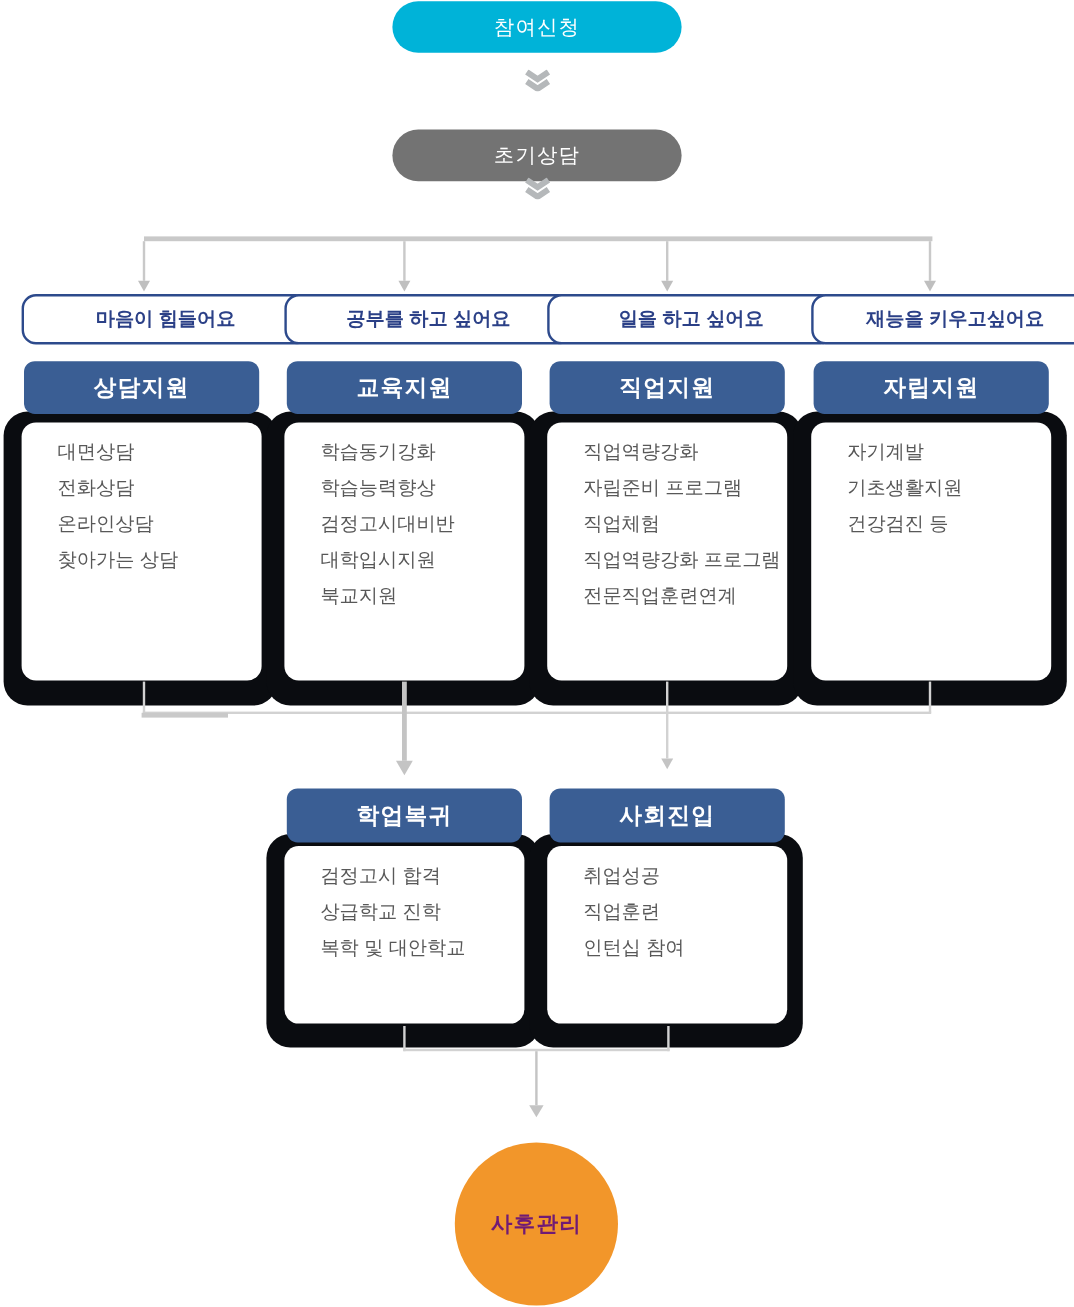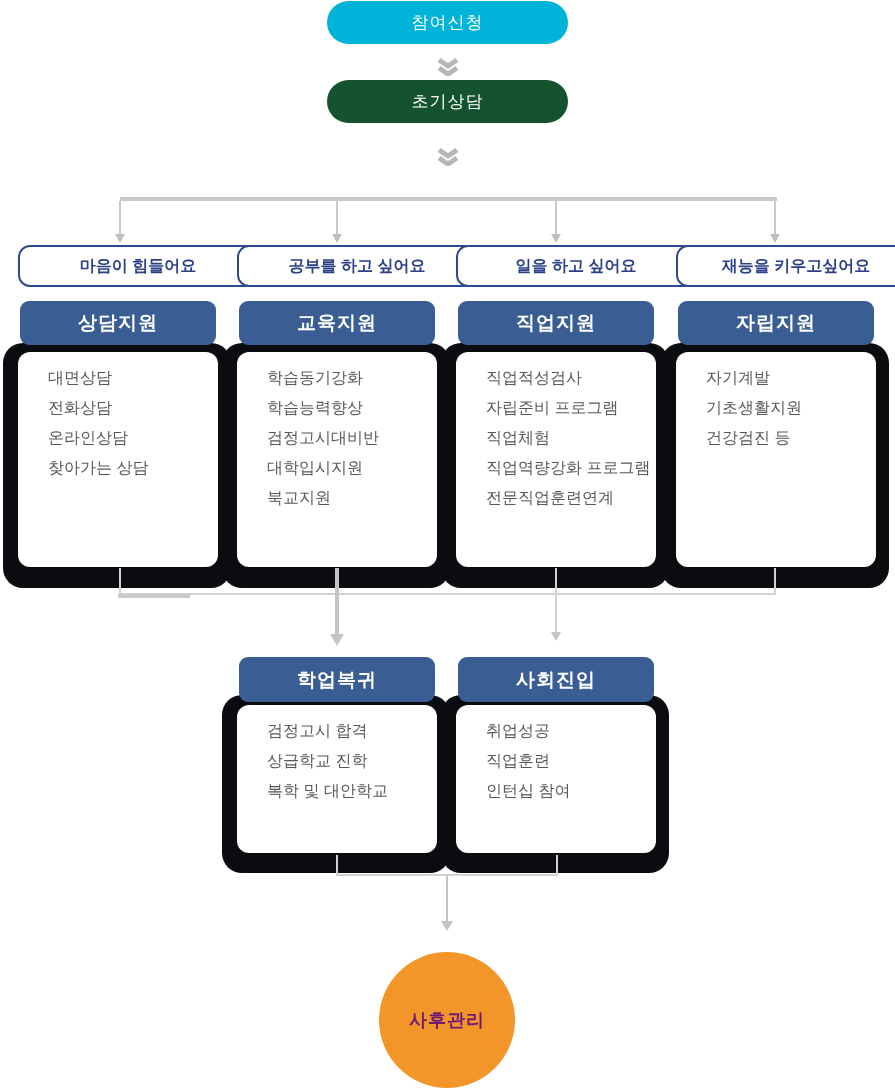--- a/index.html
+++ b/index.html
@@ -7,21 +7,21 @@
     position:relative;width:895px;height:1089px;overflow:hidden;background:#ffffff;
     font-family:"Liberation Sans","DejaVu Sans",sans-serif;
   }
   
   .flow-pill{
     position:absolute;left:327px;width:241px;height:43px;border-radius:22px;
     display:flex;align-items:center;justify-content:center;
     color:#ffffff;font-size:17px;font-weight:normal;letter-spacing:1px;z-index:5;
   }
   .pill-start{top:1px;background:#00b3d8;}
-  .pill-intake{top:80px;background:#14532d;}
+  .pill-intake{top:108px;background:#737373;}
   .chev{position:absolute;left:435px;z-index:5;}
   
   .line{position:absolute;background:#c9c9c9;z-index:4;}
   .line-light{position:absolute;background:#d2d2d2;z-index:4;}
   .tri{position:absolute;width:0;height:0;z-index:4;}
   
   .need-pill{
     position:absolute;top:245px;width:240px;height:42px;box-sizing:border-box;
     border:2px solid #2d4a8c;border-radius:12px;background:#ffffff;
     display:flex;align-items:center;justify-content:center;
@@ -109,21 +109,21 @@
   </div>
   <div class="card-header col-header" style="left:239px;">
     <span>교육지원</span>
   </div>
 
   <div class="need-pill" style="left:456px;">
     <span>일을 하고 싶어요</span>
   </div>
   <div class="shadow-block col-shadow" style="left:441px;"></div>
   <div class="white-card col-card" style="left:456px;">
-    <div class="item">직업적성검사</div>
+    <div class="item">직업역량강화</div>
     <div class="item">자립준비 프로그램</div>
     <div class="item">직업체험</div>
     <div class="item">직업역량강화 프로그램</div>
     <div class="item">전문직업훈련연계</div>
   </div>
   <div class="card-header col-header" style="left:458px;">
     <span>직업지원</span>
   </div>
 
   <div class="need-pill" style="left:676px;">

